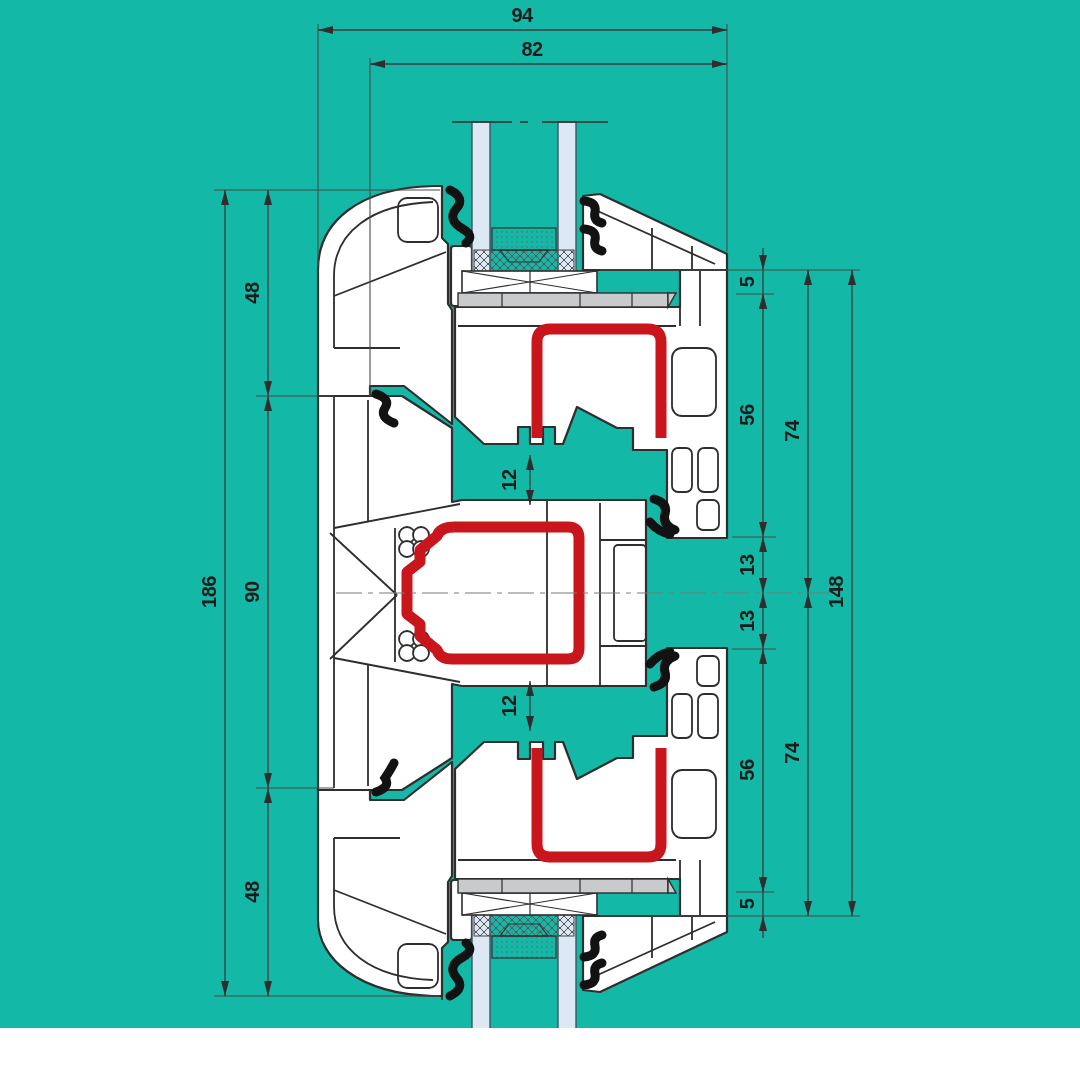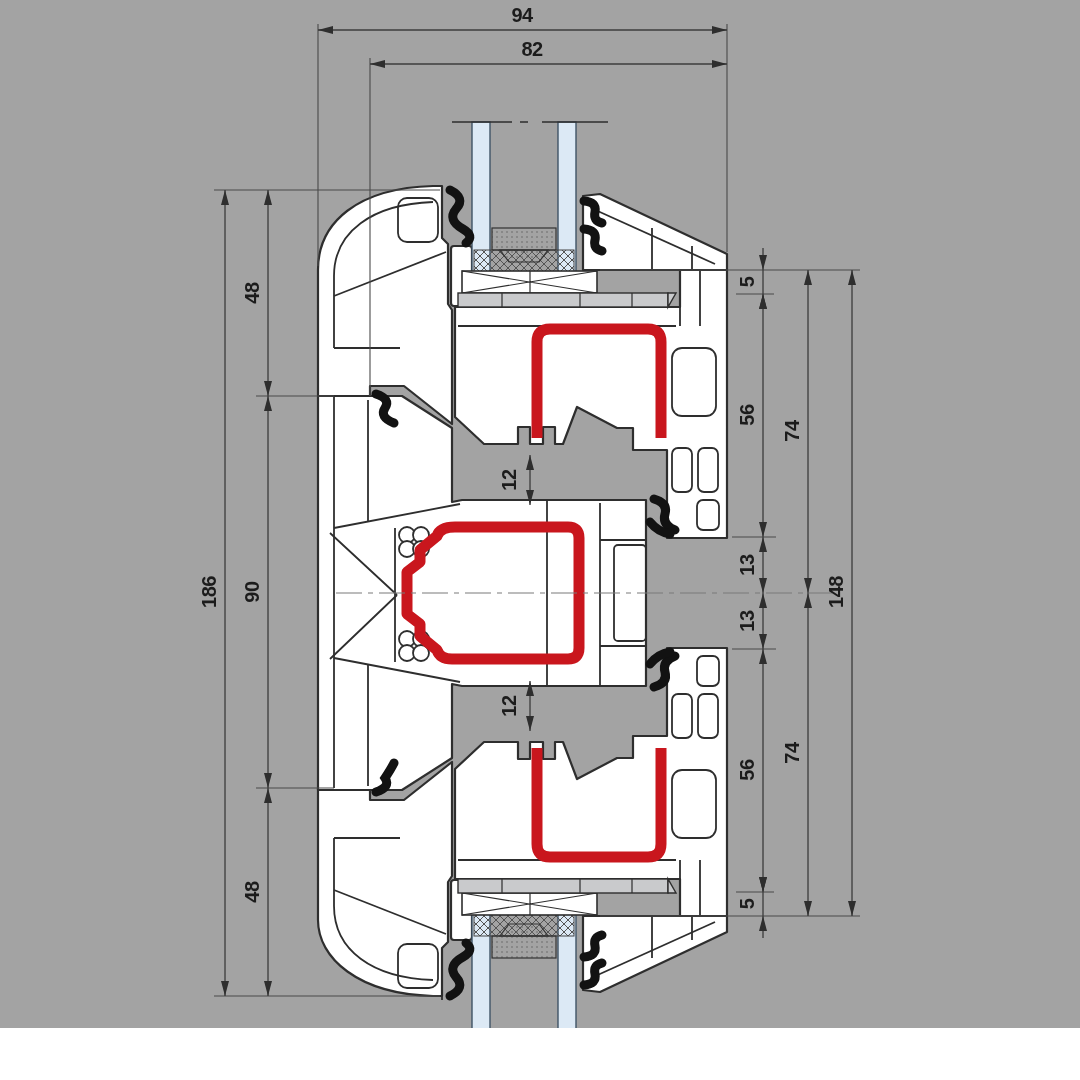--- a/index.html
+++ b/index.html
@@ -1,16 +1,16 @@
 <!DOCTYPE html>
 <html><head>
 <meta charset="utf-8">
 <style>
   html,body{margin:0;padding:0;background:#ffffff;}
-  .stage{width:1080px;height:1028px;position:relative;background:#a3a3a3;}
+  .stage{width:1080px;height:1028px;position:relative;background:#14b8a6;}
   svg{display:block;}
   .pvc{fill:#ffffff;stroke:#2e2e2e;stroke-width:2.2;stroke-linejoin:round;}
   .inner{fill:none;stroke:#2e2e2e;stroke-width:1.8;stroke-linejoin:round;}
   .dimline{stroke:#3c3c3c;stroke-width:1.3;fill:none;}
   .extline{stroke:#4a4a4a;stroke-width:1.1;fill:none;}
   .arrow{fill:#2e2e2e;stroke:none;}
   .dimtext{font-family:"Liberation Sans",sans-serif;font-size:20px;font-weight:700;fill:#1c1c1c;letter-spacing:-0.5px;}
   .glass{stroke:#3f5366;stroke-width:1.4;}
   .gray{stroke:#2e2e2e;stroke-width:1.4;}
   .gasket{fill:none;stroke-width:9;stroke-linecap:round;}

